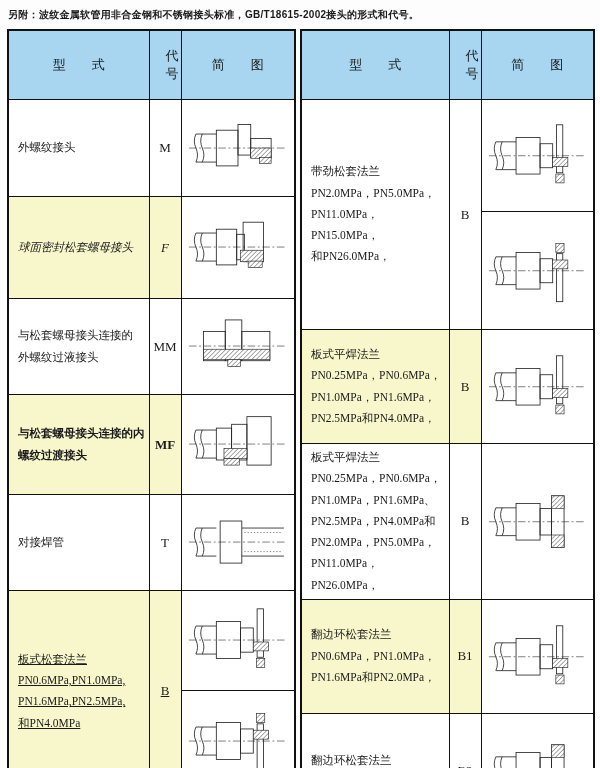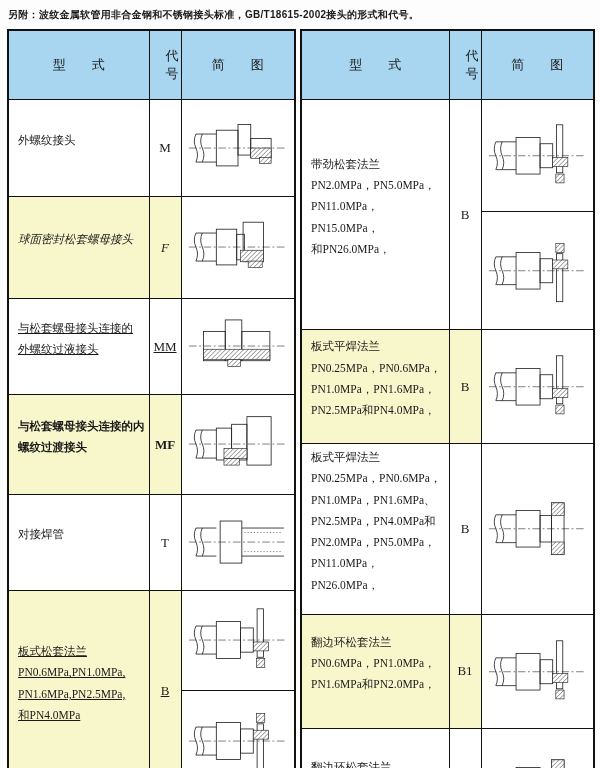--- a/index.html
+++ b/index.html
@@ -16,21 +16,21 @@
     margin:2px 0 7px 1px; white-space:nowrap;
   }
   .tables { display:flex; gap:4px; align-items:flex-start; }
   table { border-collapse:collapse; table-layout:fixed; border:2px solid var(--line); }
   td,th { border:1px solid var(--line); vertical-align:middle; overflow:hidden; }
   th {
     background:var(--blue); font-weight:normal; font-size:13px;
     height:30px; text-align:center; padding:16px;
   }
   td.type {
-    font-size:11.5px; line-height:1.85; padding:3px 4px 18px 9px;
+    font-size:11.5px; line-height:1.85; padding:3px 4px 3px 9px;
     white-space:pre-line; background:#fff;
   }
   td.code { text-align:center; font-size:13px; background:#fff; padding:0; }
   td.diag { background:#fff; padding:2px; }
   tr.hl td.type, tr.hl td.code, td.hlc { background:var(--yellow); }
   .sketch { width:100%; display:flex; align-items:center; justify-content:center; }
   .sketch svg { width:94%; height:auto; display:block; }
 </style>
 </head>
 <body>
@@ -93,21 +93,21 @@
                   <path d="M24,33 Q19,44 24,55 Q29,66 24,77" stroke="#222" stroke-width="1.3" fill="none"></path>
                   <rect x="46" y="27" width="32" height="56" stroke="#222" stroke-width="1.3" fill="none"></rect>
                   <rect x="78" y="35" width="12" height="40" stroke="#222" stroke-width="1.3" fill="none"></rect>
                   <rect x="88" y="16" width="32" height="62" stroke="#222" stroke-width="1.3" fill="none"></rect>
                   <rect x="84" y="60" width="36" height="18" fill="url(#hp1)" stroke="#222" stroke-width="1"></rect>
                   <rect x="96" y="77" width="22" height="10" fill="url(#hp1)" stroke="#222" stroke-width="1"></rect>
                 </svg>
               </div>
             </td>
       </tr>
-      <tr style="height:96px;text-decoration:underline;">
+      <tr style="height:96px;">
         <td class="type">与松套螺母接头连接的
 外螺纹过液接头</td>
         <td class="code">MM</td>
         <td class="diag">
               <div class="sketch">
                 <svg viewBox="0 0 160 110" xmlns="http://www.w3.org/2000/svg" preserveAspectRatio="xMidYMid meet">
                   <defs>
                     <pattern id="hp2" width="5" height="5" patternUnits="userSpaceOnUse" patternTransform="rotate(45)">
                       <rect width="5" height="5" fill="#fff"></rect>
                       <line x1="0" y1="0" x2="0" y2="5" stroke="#555" stroke-width="1.6"></line>

